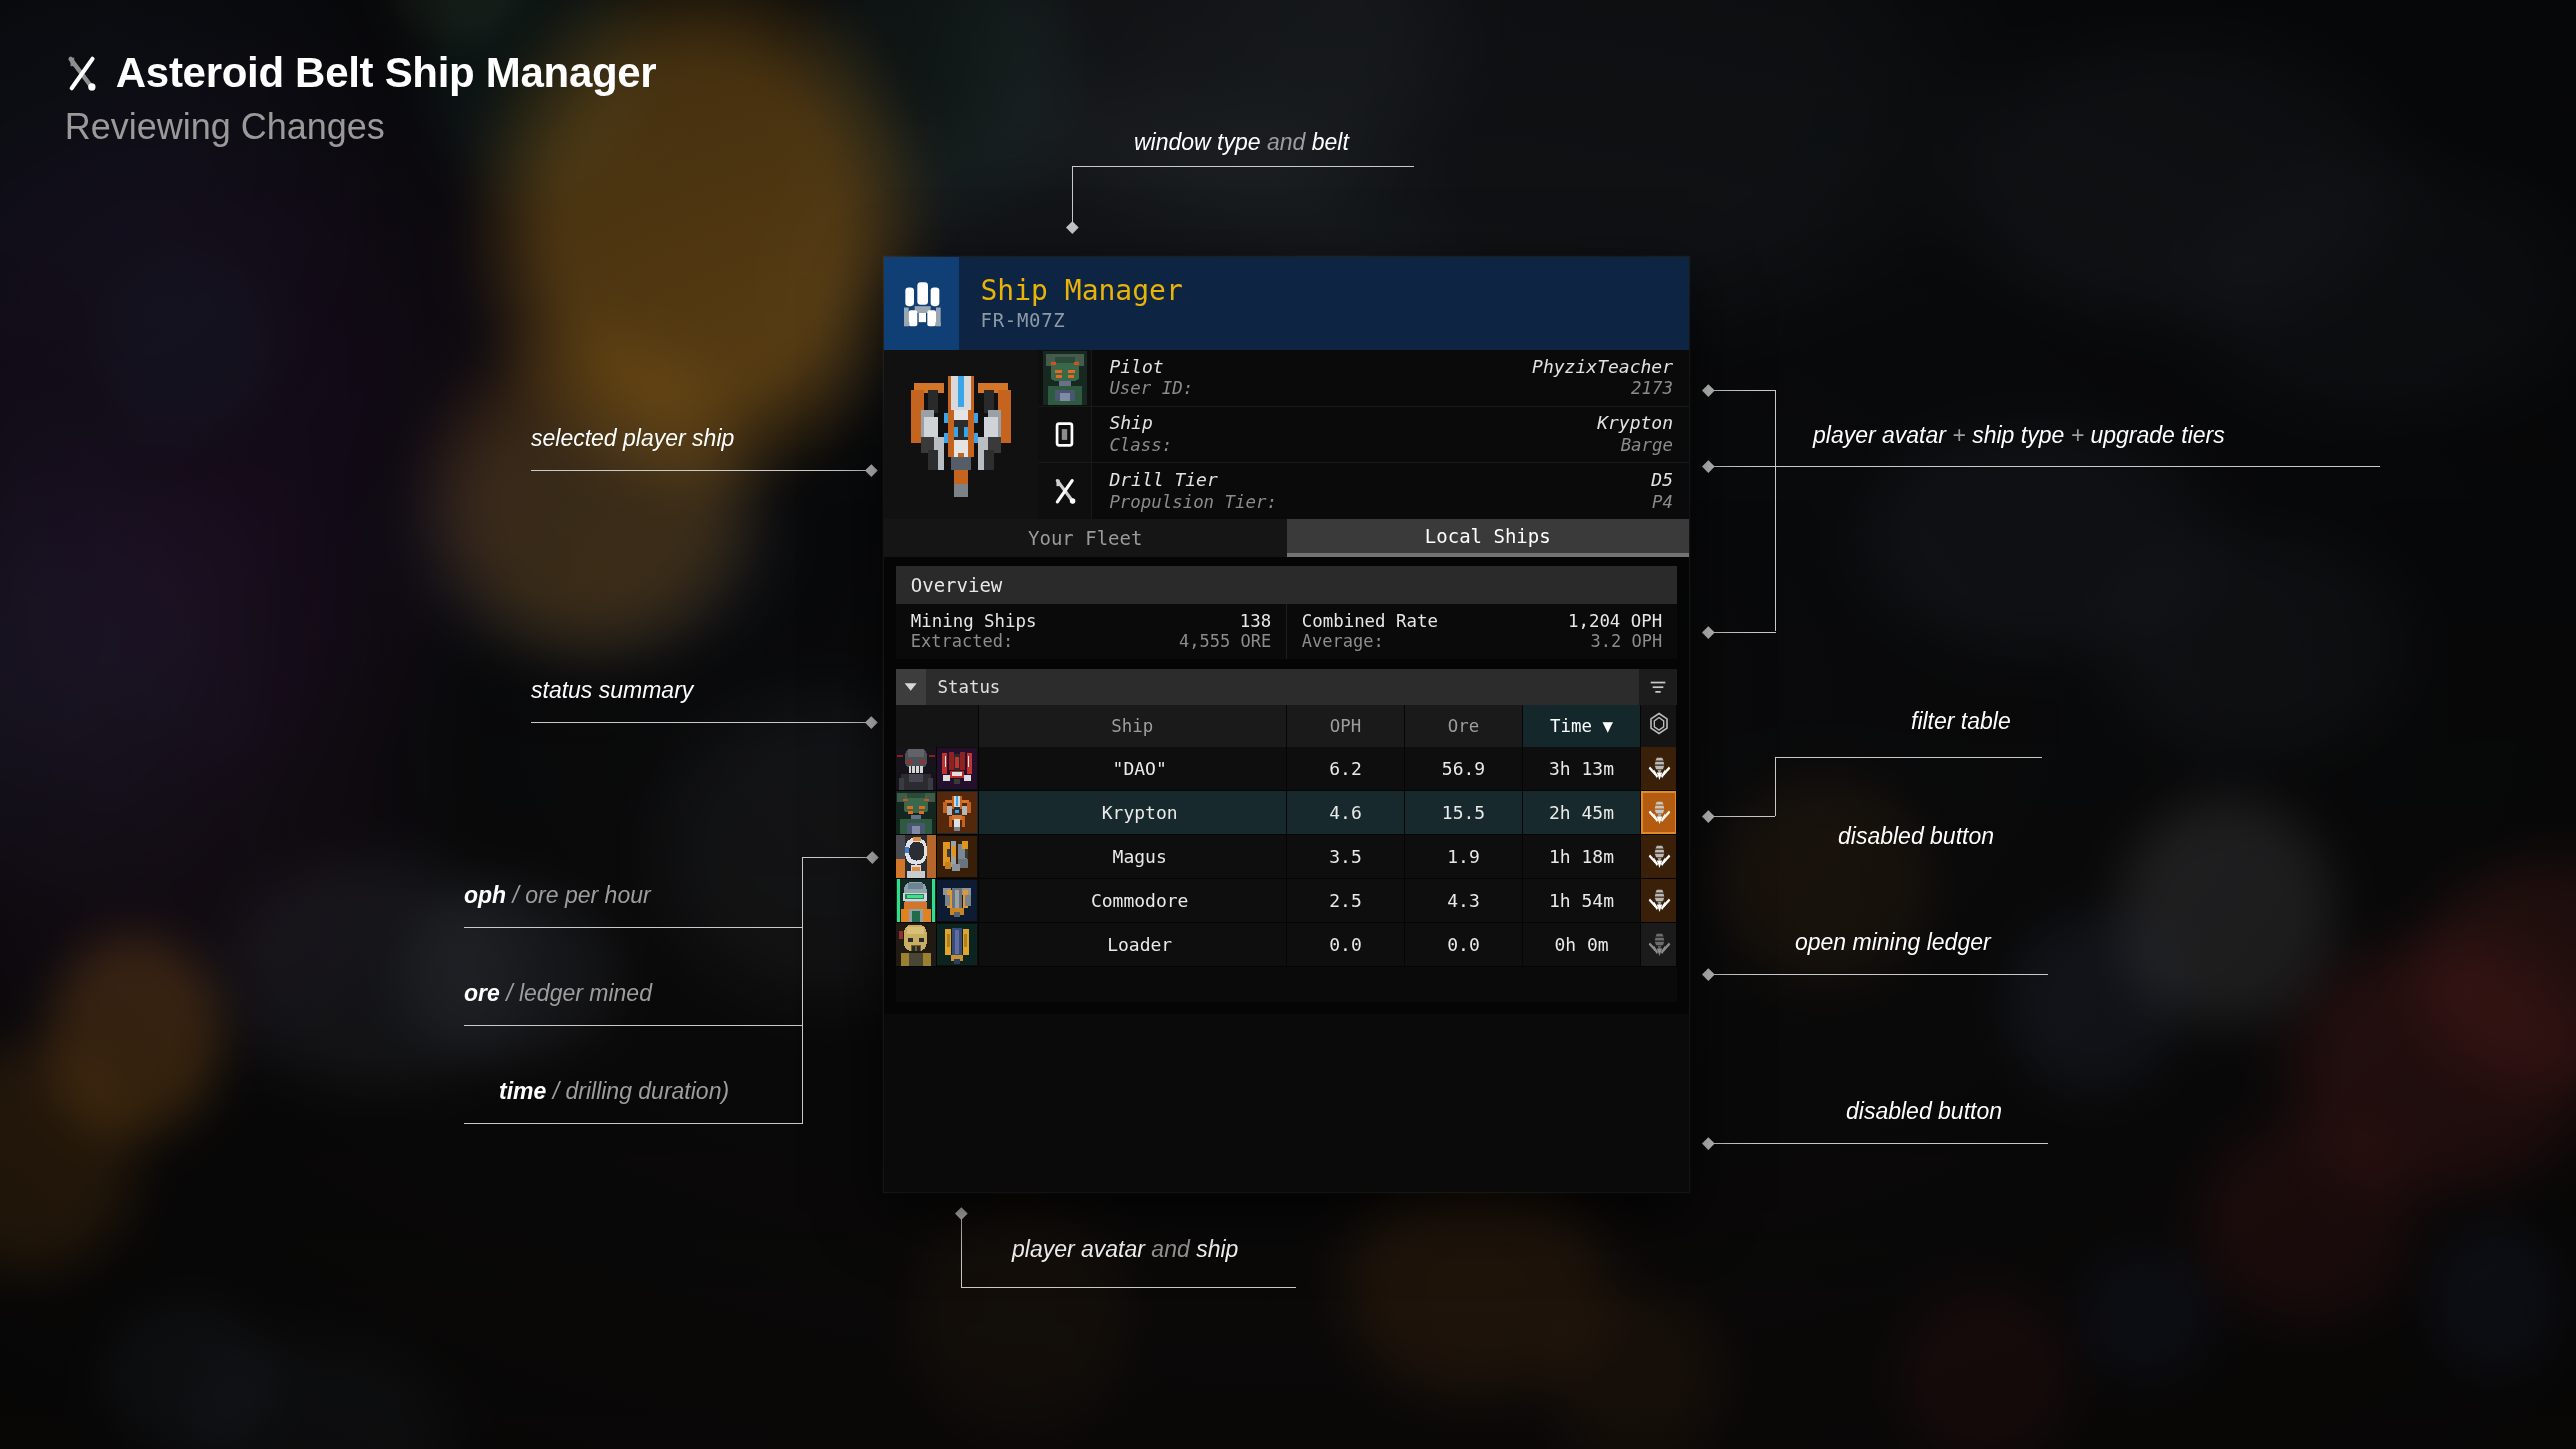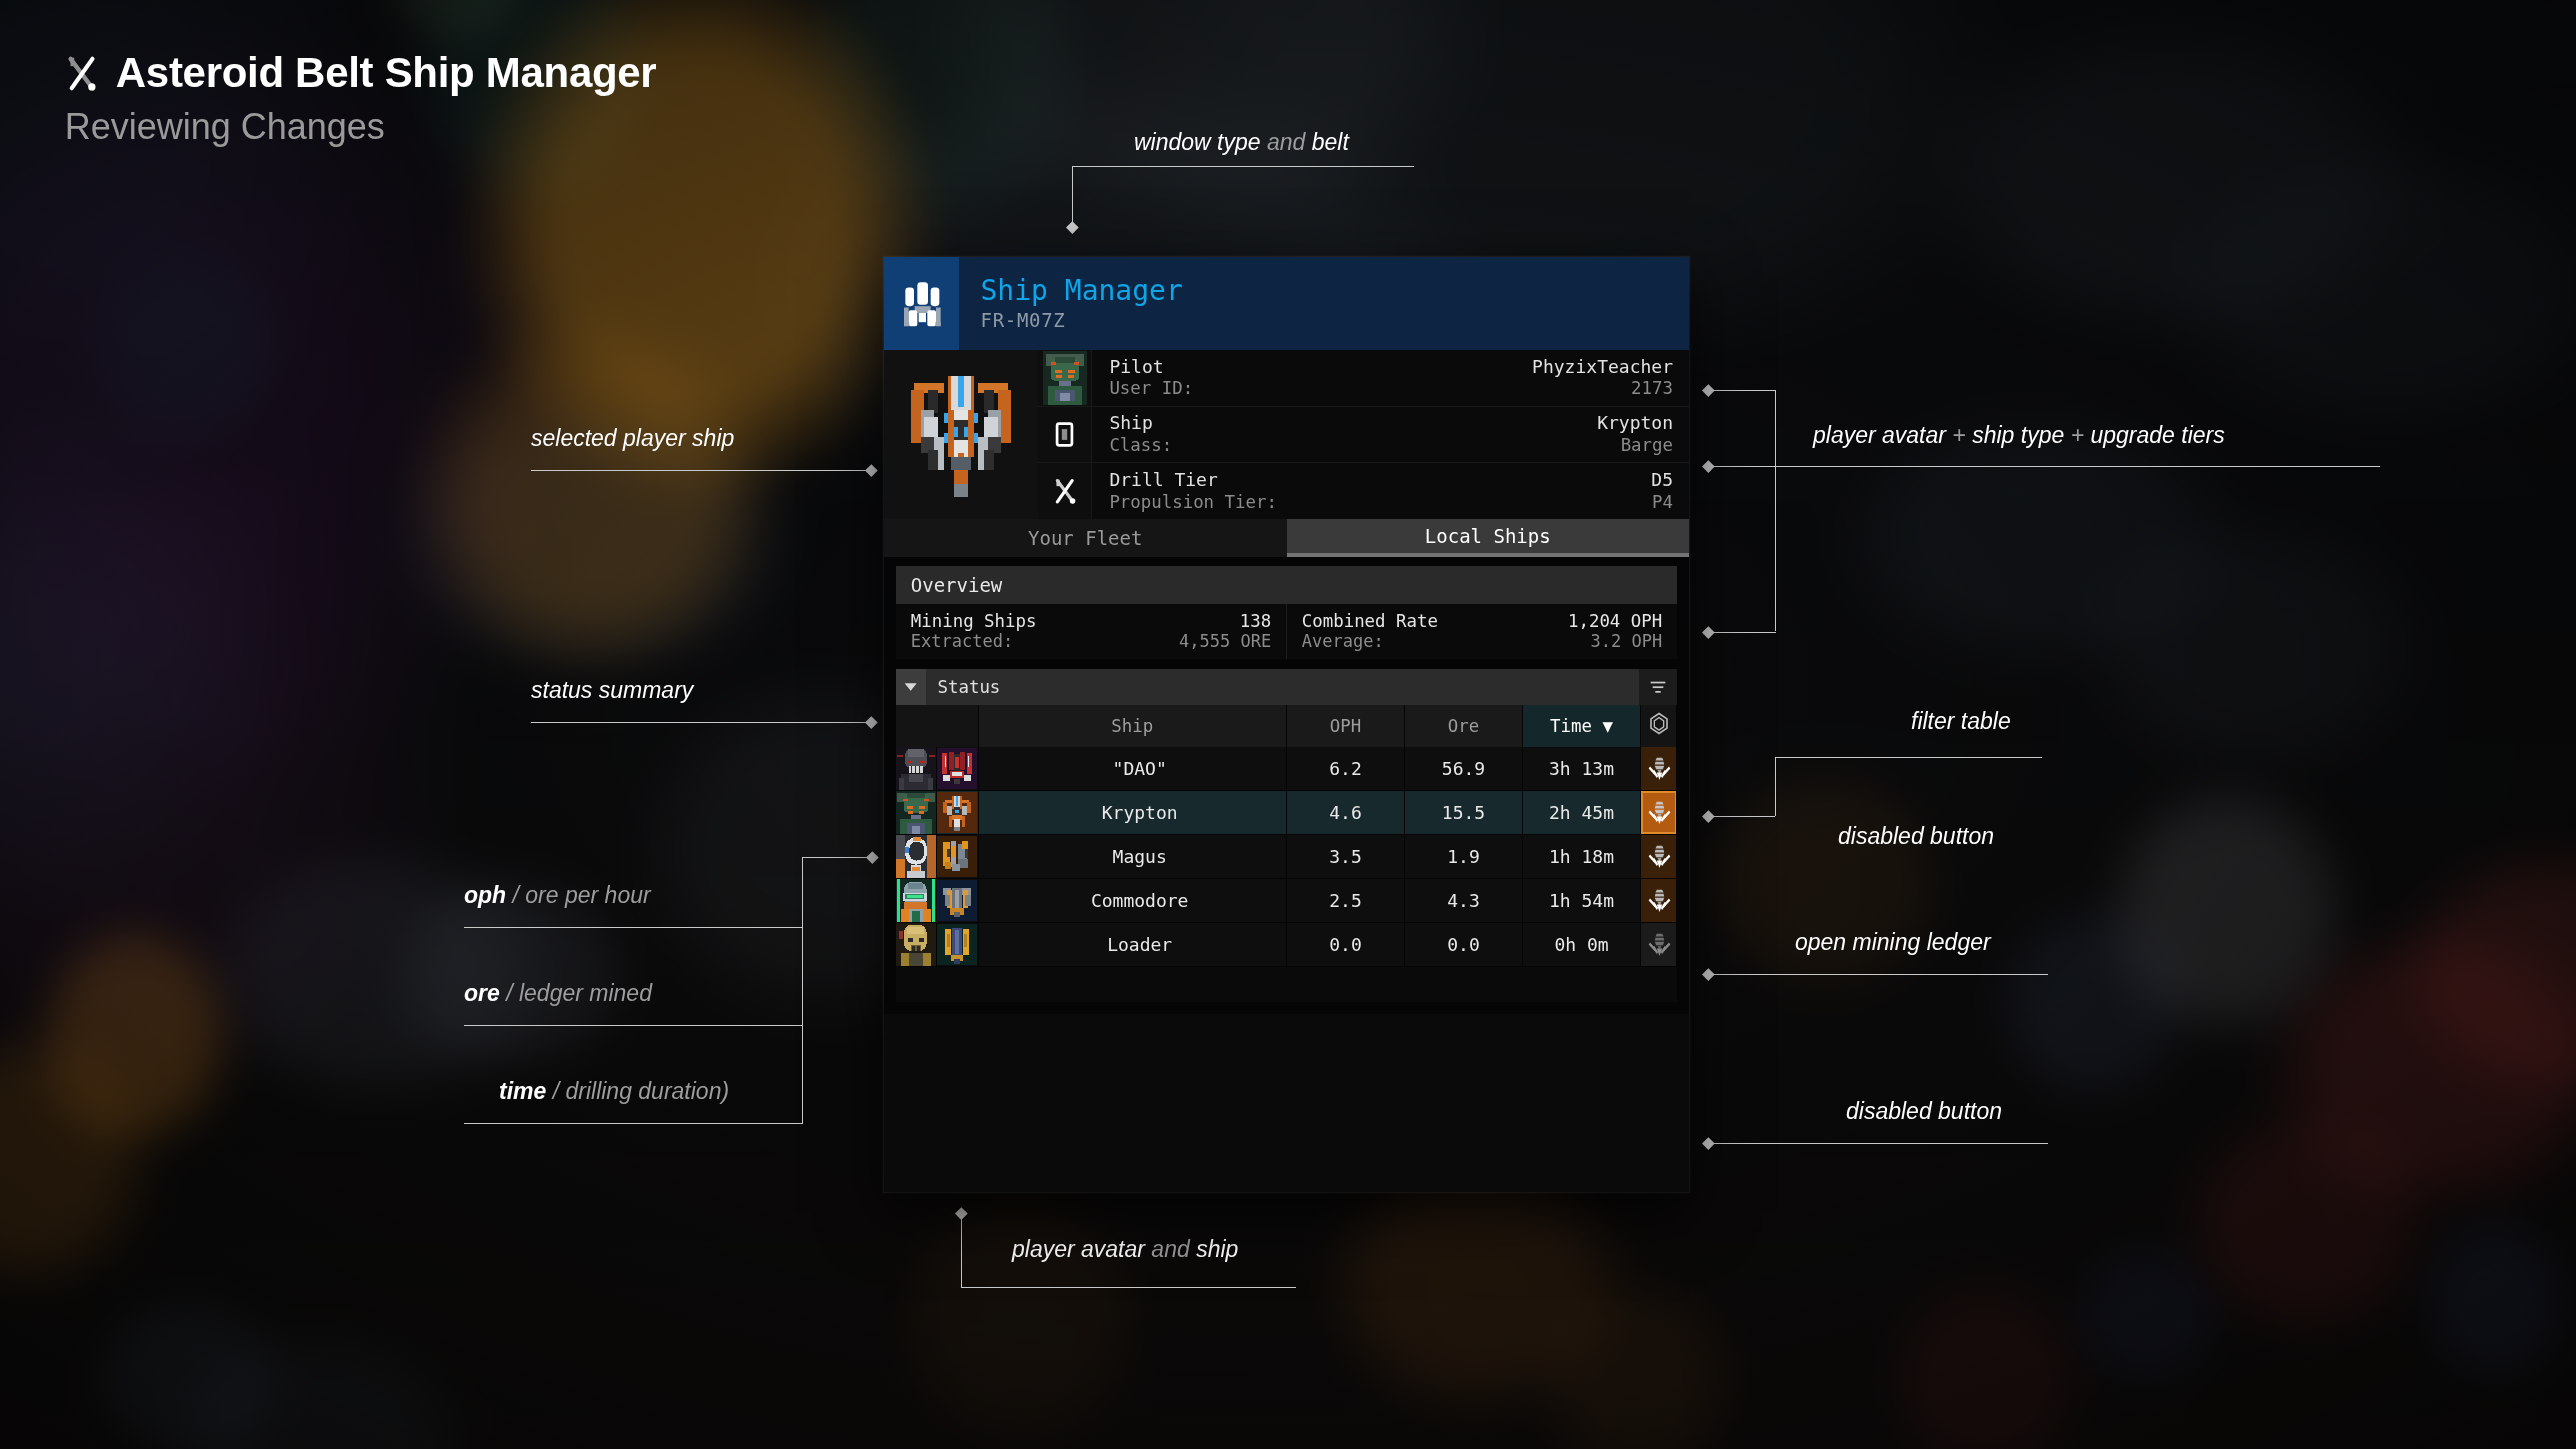--- a/index.html
+++ b/index.html
@@ -80,25 +80,25 @@
     position: absolute; left: 884px; top: 257px; width: 805px; height: 935px;
     background: #0a0a0a;
     box-shadow: 0 0 0 1.3px rgba(255,255,255,0.06), 0 20px 60px rgba(0,0,0,0.75);
   }
   
   #titlebar { display: flex; height: 93px; background: #0d2442; align-items: stretch; }
   #titlebar-icon-wrap {
     width: 75px; background: #103f75; display: flex; align-items: center; justify-content: center; flex: 0 0 75px;
   }
   #titlebar-text { display: flex; flex-direction: column; justify-content: center; padding-left: 21.5px; }
-  #win-title { font-size: 28px; color: #0ea5e9; font-family: "DejaVu Sans Mono", monospace; letter-spacing: 0px; line-height: 1.05; }
+  #win-title { font-size: 28px; color: #eab308; font-family: "DejaVu Sans Mono", monospace; letter-spacing: 0px; line-height: 1.05; }
   #win-sub { font-size: 19px; color: #8e9aa6; font-family: "DejaVu Sans Mono", monospace; margin-top: 4px; letter-spacing: 0.7px; }
 
   
-  #detail { display: flex; height: 169px; background: #0a0a0a; }
+  #detail { display: flex; height: 169px; background: #0a0a0a; font-style: italic; }
   #ship-art { width: 154px; flex: 0 0 154px; display: flex; align-items: center; justify-content: center; background: #111111; }
   #info-rows { flex: 1; display: flex; flex-direction: column; }
   .info-row { display: flex; flex: 1; border-bottom: 0.7px solid #191919; }
   .info-row:last-child { border-bottom: none; }
   .info-icon { width: 54px; flex: 0 0 54px; display: flex; align-items: center; justify-content: center; border-right: 0.7px solid #191919; background: #0e0e0e; }
   .info-body { flex: 1; display: flex; justify-content: space-between; align-items: center; padding: 0 16px 0 17.4px; }
   .info-left, .info-right { display: flex; flex-direction: column; justify-content: center; font-family: "DejaVu Sans Mono", monospace; }
   .info-right { align-items: flex-end; }
   .lbl-main { font-size: 18px; color: #e2e2e2; line-height: 1.25; }
   .lbl-sub { font-size: 17.4px; color: #8b8b8b; line-height: 1.25; }

